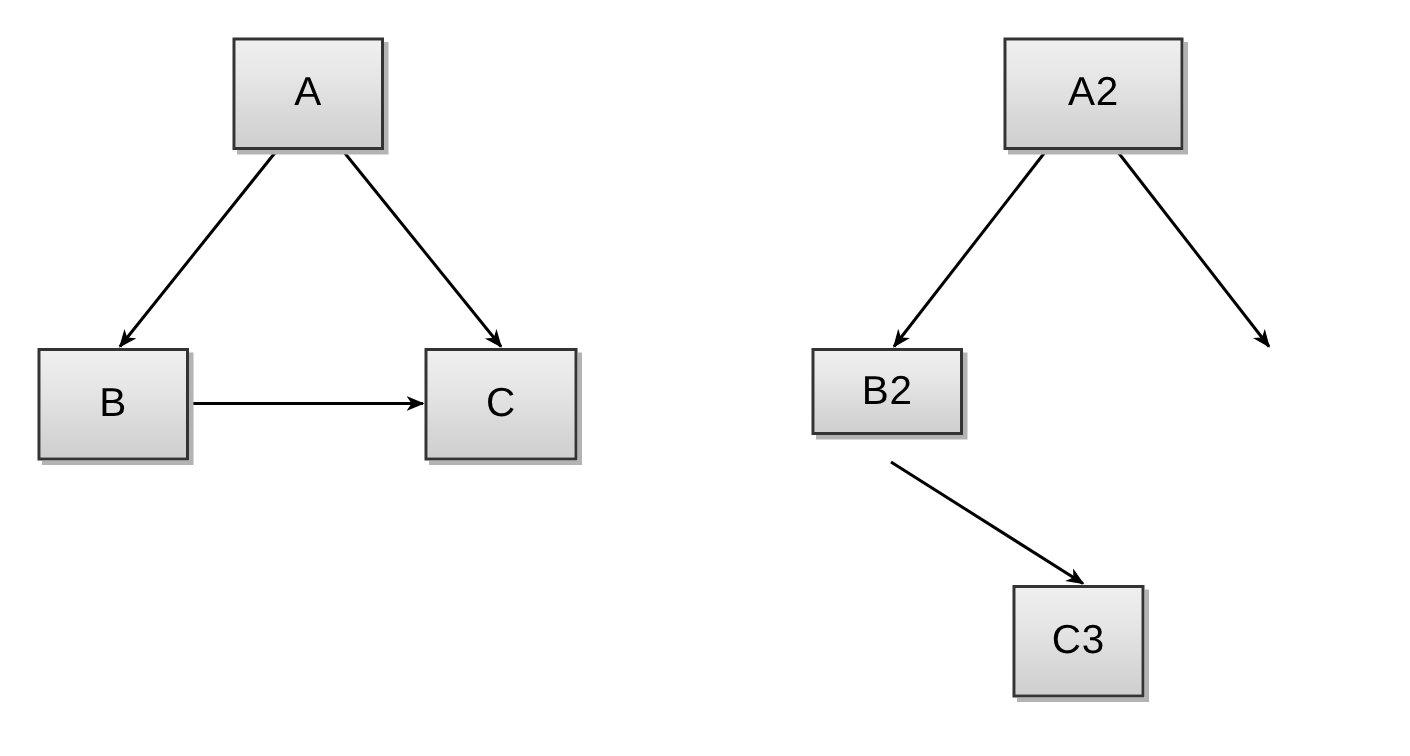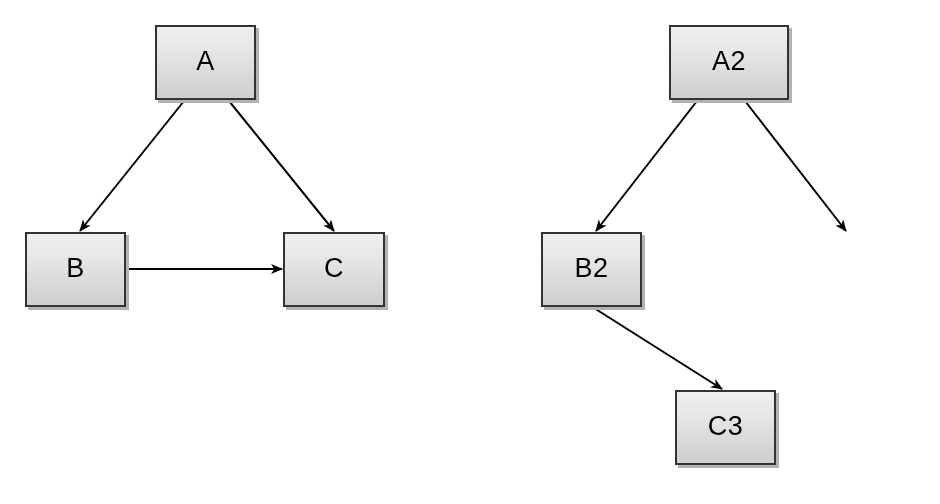--- a/index.html
+++ b/index.html
@@ -82,22 +82,22 @@
   </div>
 
   <div class="node" style="left:283px; top:232px; width:102px; height:75px;">
     <span class="node-label">C</span>
   </div>
 
   <div class="node" style="left:669px; top:25px; width:120px; height:75px;">
     <span class="node-label">A2</span>
   </div>
 
-  <div class="node" style="left:541px; top:232px; width:101px; height:75px;">
+  <div class="node" style="left:541px; top:232px; width:101px; height:58px;">
     <span class="node-label">B2</span>
   </div>
 
 
-  <div class="node" style="left:675px; top:390px; width:101px; height:75px;">
+  <div class="node" style="left:675px; top:390px; width:88px; height:75px;">
     <span class="node-label">C3</span>
   </div>
 
 </div>
 
 </body></html>

